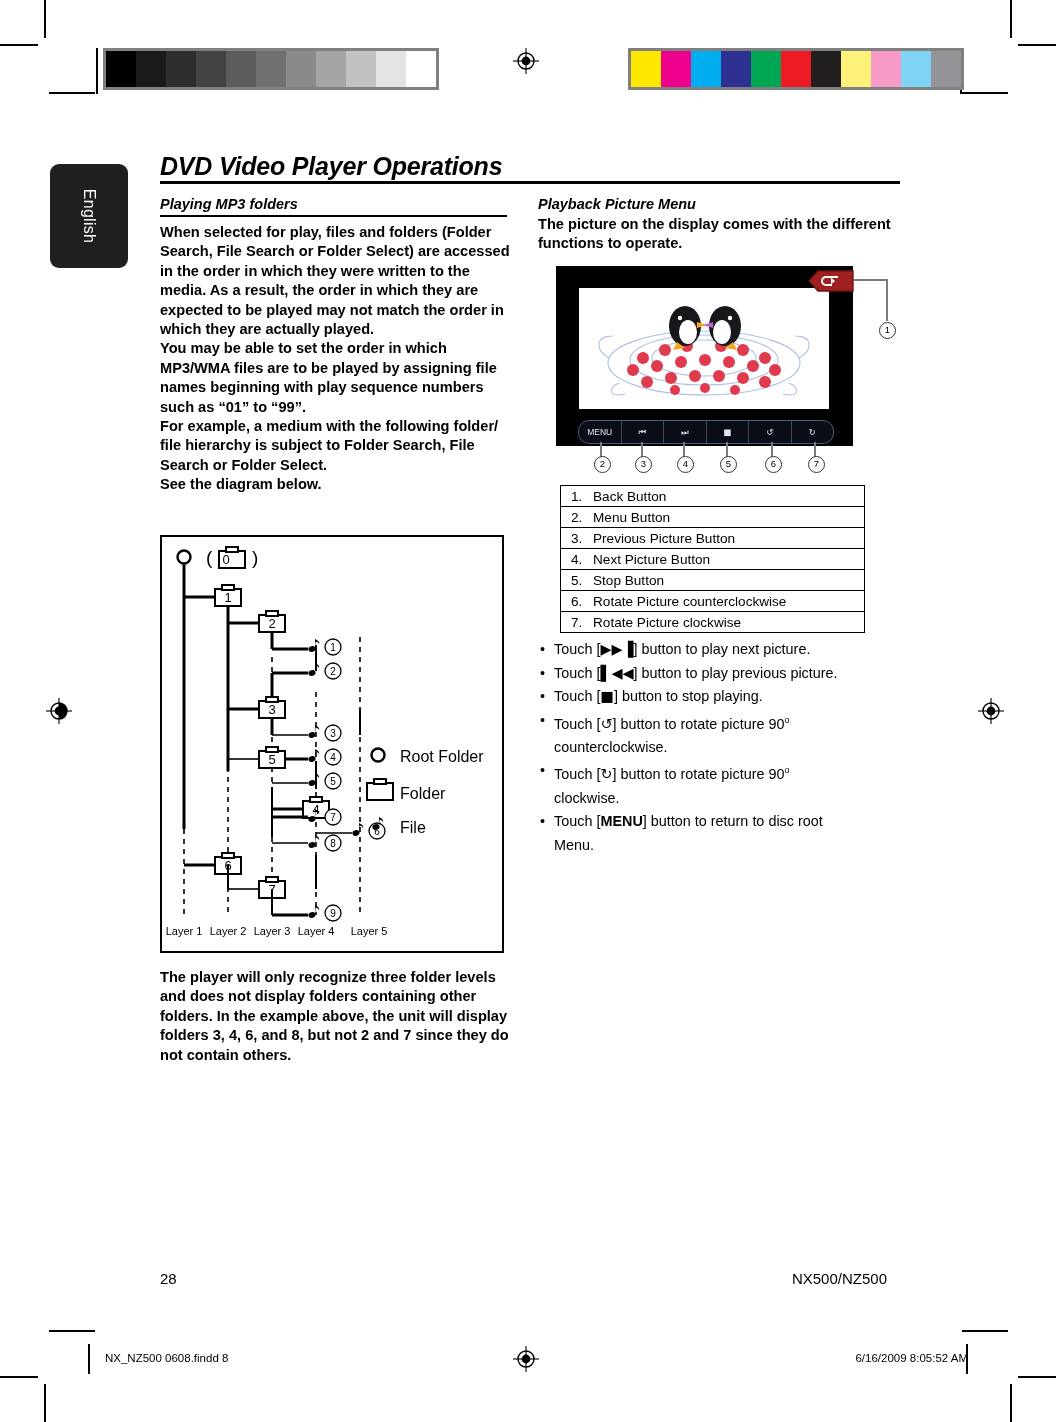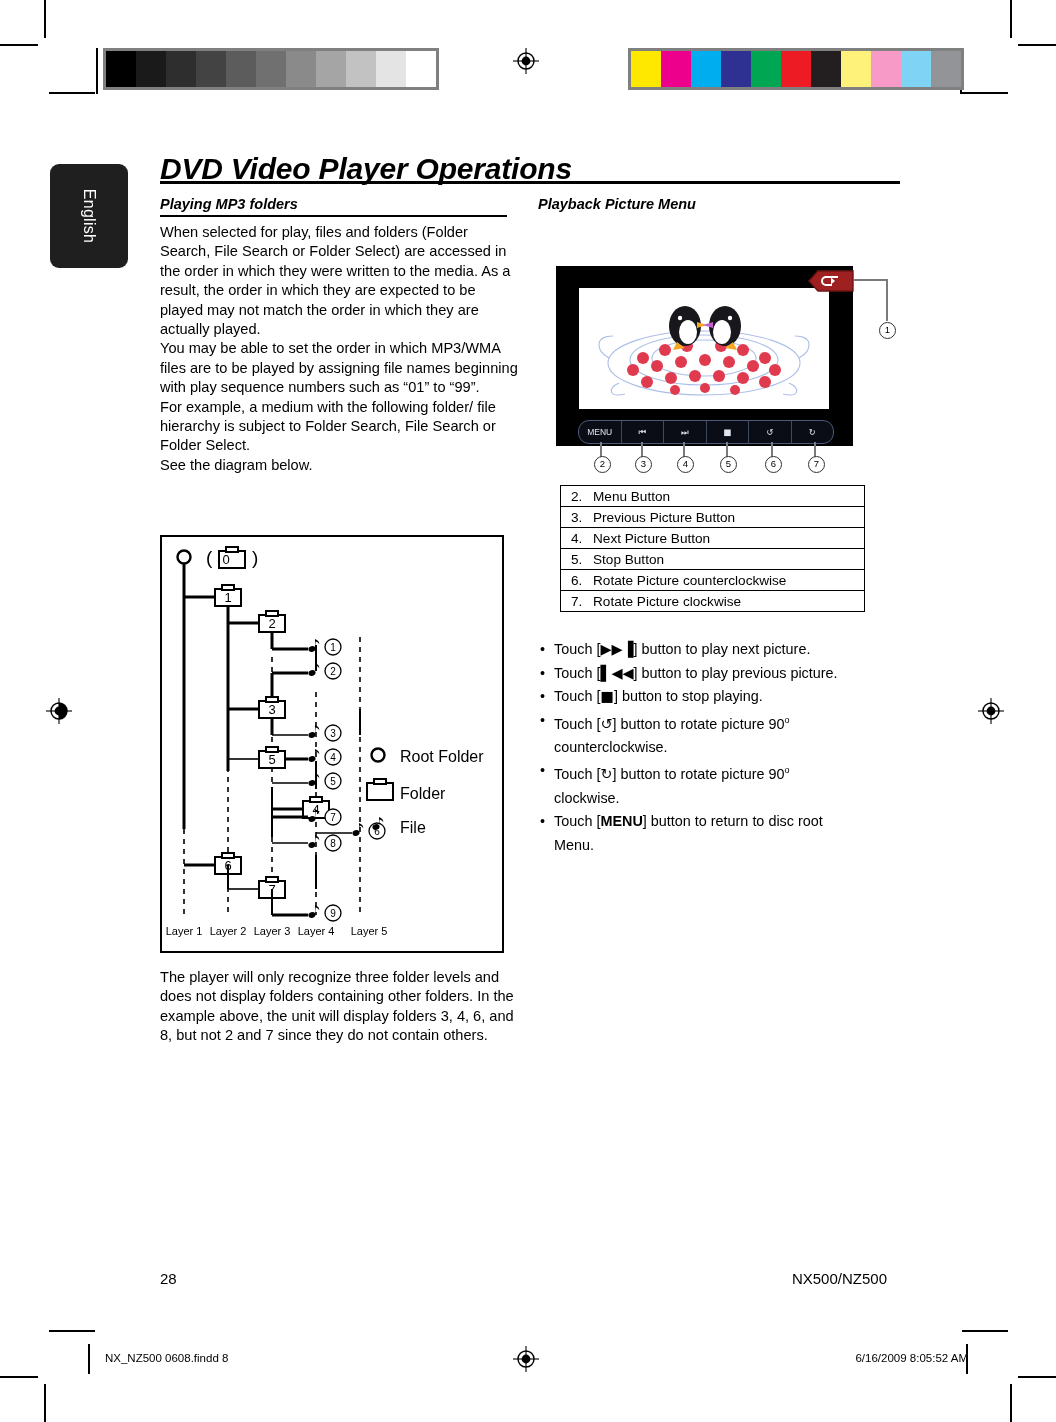--- a/index.html
+++ b/index.html
@@ -17,31 +17,31 @@
 
   
   #lang-tab{position:absolute;left:50px;top:164px;width:78px;height:104px;
             background:#1f1f1f;border-radius:9px 9px 9px 9px;}
   #lang-tab .txt{position:absolute;left:50%;top:50%;color:#fff;font-size:16px;
                  letter-spacing:.3px;white-space:nowrap;
                  transform:translate(-50%,-50%) rotate(90deg);transform-origin:center;}
 
   
   #page-title{position:absolute;left:160px;top:152px;width:740px;
-              font-size:30px;font-weight:bold;font-style:italic;letter-spacing:-.2px;}
+              font-size:25px;font-weight:bold;font-style:italic;letter-spacing:-.2px;}
   #title-rule{position:absolute;left:160px;top:181px;width:740px;height:3px;background:#000;}
 
   
   .col{position:absolute;width:358px;}
   #col-left{left:160px;top:196px;}
   #col-right{left:538px;top:196px;}
 
   .sub-h{font-size:14.5px;font-weight:bold;font-style:italic;margin:0 0 3px 0;}
   #sub-rule{width:347px;height:2px;background:#000;margin:0 0 6px 0;}
-  .body-p{font-size:14.6px;line-height:19.4px;margin:0;}
+  .body-p{font-size:14.6px;line-height:19.4px;margin:0;font-weight:bold;}
 
   
   #diagram{position:absolute;left:160px;top:535px;width:340px;height:414px;
            border:2px solid #000;background:#fff;}
   #diagram svg{display:block;}
 
   #after-diagram{position:absolute;left:160px;top:968px;width:358px;}
 
   
   #player{position:absolute;left:556px;top:266px;width:297px;height:180px;background:#000;}
@@ -341,20 +341,21 @@
     <text x="207" y="398" font-size="11" text-anchor="middle" font-family="Liberation Sans, sans-serif">Layer 5</text>
   </svg>
 </div>
 
 <div id="after-diagram">
   <p class="body-p">The player will only recognize three folder levels and does not display folders containing other folders. In the example above, the unit will display folders 3, 4, 6, and 8, but not 2 and 7 since they do not contain others.</p>
 </div>
 
 <div class="col" id="col-right">
   <div class="sub-h">Playback Picture Menu</div>
+  <p class="body-p">The picture on the display comes with the different functions to operate.</p>
 </div>
 
 <div id="player">
   <div class="screen">
     <svg width="250" height="121" viewBox="0 0 250 121">
       <g opacity="0.75" stroke="#8fa9e0" fill="none" stroke-width="1.1">
         <ellipse cx="125" cy="75" rx="96" ry="32"></ellipse>
         <ellipse cx="125" cy="72" rx="74" ry="25"></ellipse>
         <ellipse cx="125" cy="70" rx="52" ry="18"></ellipse>
         <path d="M30 70 C16 62 16 48 34 48"></path>
@@ -434,20 +435,23 @@
 <div class="callout-line" style="left:726px;top:442px;width:2px;height:16px;"></div>
 <div class="cnum" style="left:720px;top:456px;">5</div>
 <div class="callout-line" style="left:771px;top:442px;width:2px;height:16px;"></div>
 <div class="cnum" style="left:765px;top:456px;">6</div>
 <div class="callout-line" style="left:814px;top:442px;width:2px;height:16px;"></div>
 <div class="cnum" style="left:808px;top:456px;">7</div>
 
 <table id="btn-table">
   <tbody>
     <tr>
+        <td><span class="n">1.</span><span>Back Button</span></td>
+      </tr>
+    <tr>
         <td><span class="n">2.</span><span>Menu Button</span></td>
       </tr>
     <tr>
         <td><span class="n">3.</span><span>Previous Picture Button</span></td>
       </tr>
     <tr>
         <td><span class="n">4.</span><span>Next Picture Button</span></td>
       </tr>
     <tr>
         <td><span class="n">5.</span><span>Stop Button</span></td>

